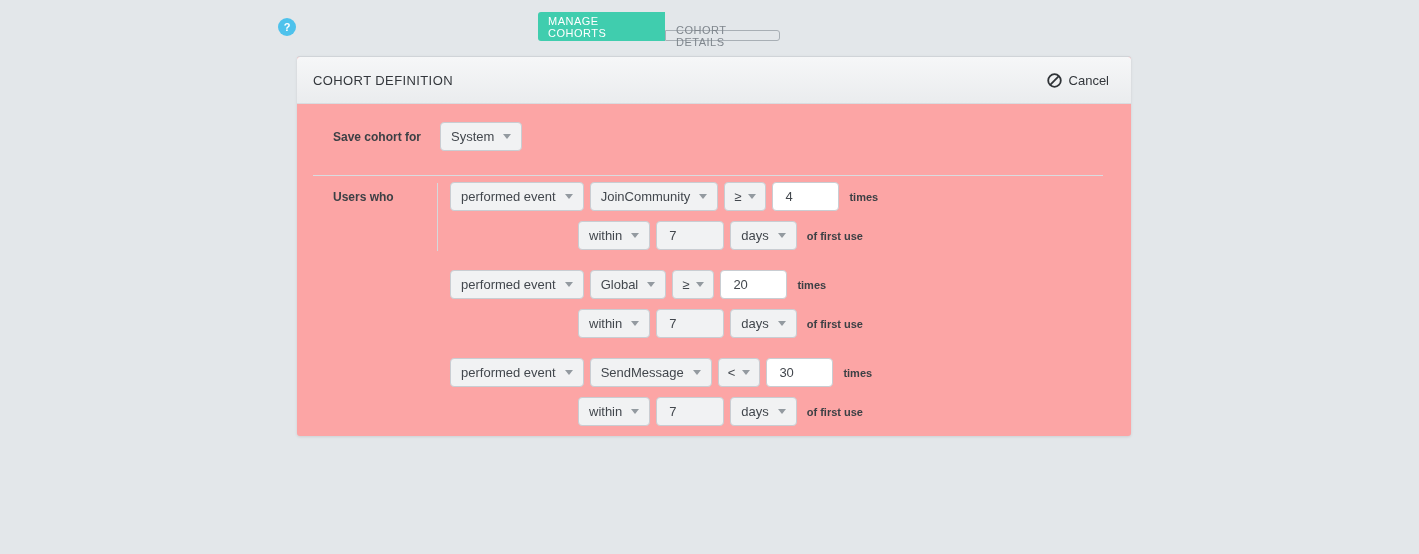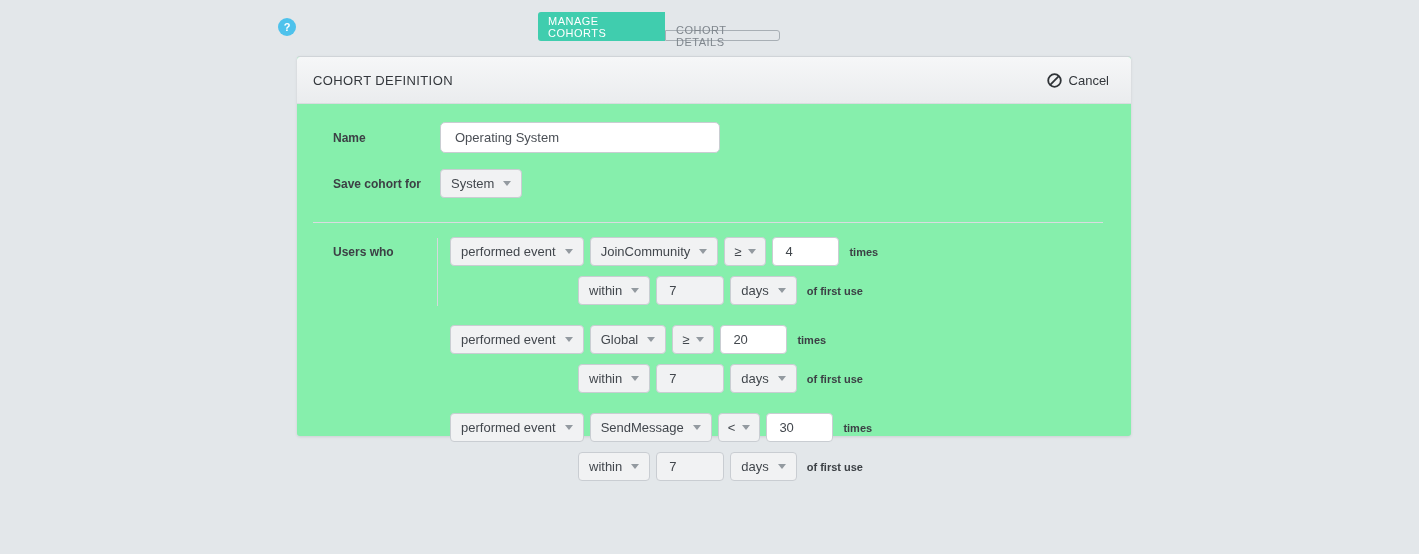--- a/index.html
+++ b/index.html
@@ -39,21 +39,21 @@
     border-radius:3px 0 0 3px;
   }
   .tab-compass { width:111px; border-right:none; }
   .tab-details { width:115px; border-radius:0 3px 3px 0;margin-top:18px; }
   .tab-manage { width:127px; }
 
   
   .panel {
     position:absolute; left:297px; top:56px;
     width:834px; height:380px;
-    background:#86efac; border-radius:3px;
+    background:#fca5a5; border-radius:3px;
     border-top:1px solid #D0D4D8;
     box-shadow:0 1px 3px rgba(0,0,0,.10);
   }
   .panel-header {
     height:47px;
     background:linear-gradient(#F6F7F8,#EAECEE);
     border-bottom:1px solid #D9DCE0;
     border-radius:3px 3px 0 0;
     display:flex; align-items:center; justify-content:space-between;
     padding:0 22px 0 16px;
@@ -110,21 +110,21 @@
     font-family:"Liberation Sans", sans-serif;
   }
   .num-input.gray { background:#F1F2F3; width:68px; }
 
   .divider {
     height:1px; background:#D9DCE0;
     margin:24px 0 0 -20px; width:790px;
   }
 
   
-  .conditions { position:relative; margin-top:14px; }
+  .conditions { position:relative; margin-top:6px; }
   .users-label {
     position:absolute; left:0; top:8px;
     font-size:12px; font-weight:bold; color:#3C4045;
   }
   .vline {
     position:absolute; left:104px; top:1px;
     width:1px; height:68px; background:#D5D9DC;
   }
   .groups { margin-left:117px; }
   .cond-group { margin-bottom:20px; }
@@ -161,24 +161,20 @@
           <circle cx="7.5" cy="7.5" r="6.3" fill="none" stroke="#2F3337" stroke-width="1.8"></circle>
           <line x1="3.2" y1="11.8" x2="11.8" y2="3.2" stroke="#2F3337" stroke-width="1.8"></line>
         </svg>
       </span>
       <span>Cancel</span>
     </div>
   </div>
 
   <div class="panel-body">
 
-    <div class="form-row name-row">
-      <div class="form-label">Name</div>
-      <input class="name-input" type="text" value="Operating System" style="">
-    </div>
 
     <div class="form-row">
       <div class="form-label">Save cohort for</div>
       <div class="ctl dropdown">
         <span>System</span>
         <span class="caret"></span>
       </div>
     </div>
 
     <div class="divider"></div>

